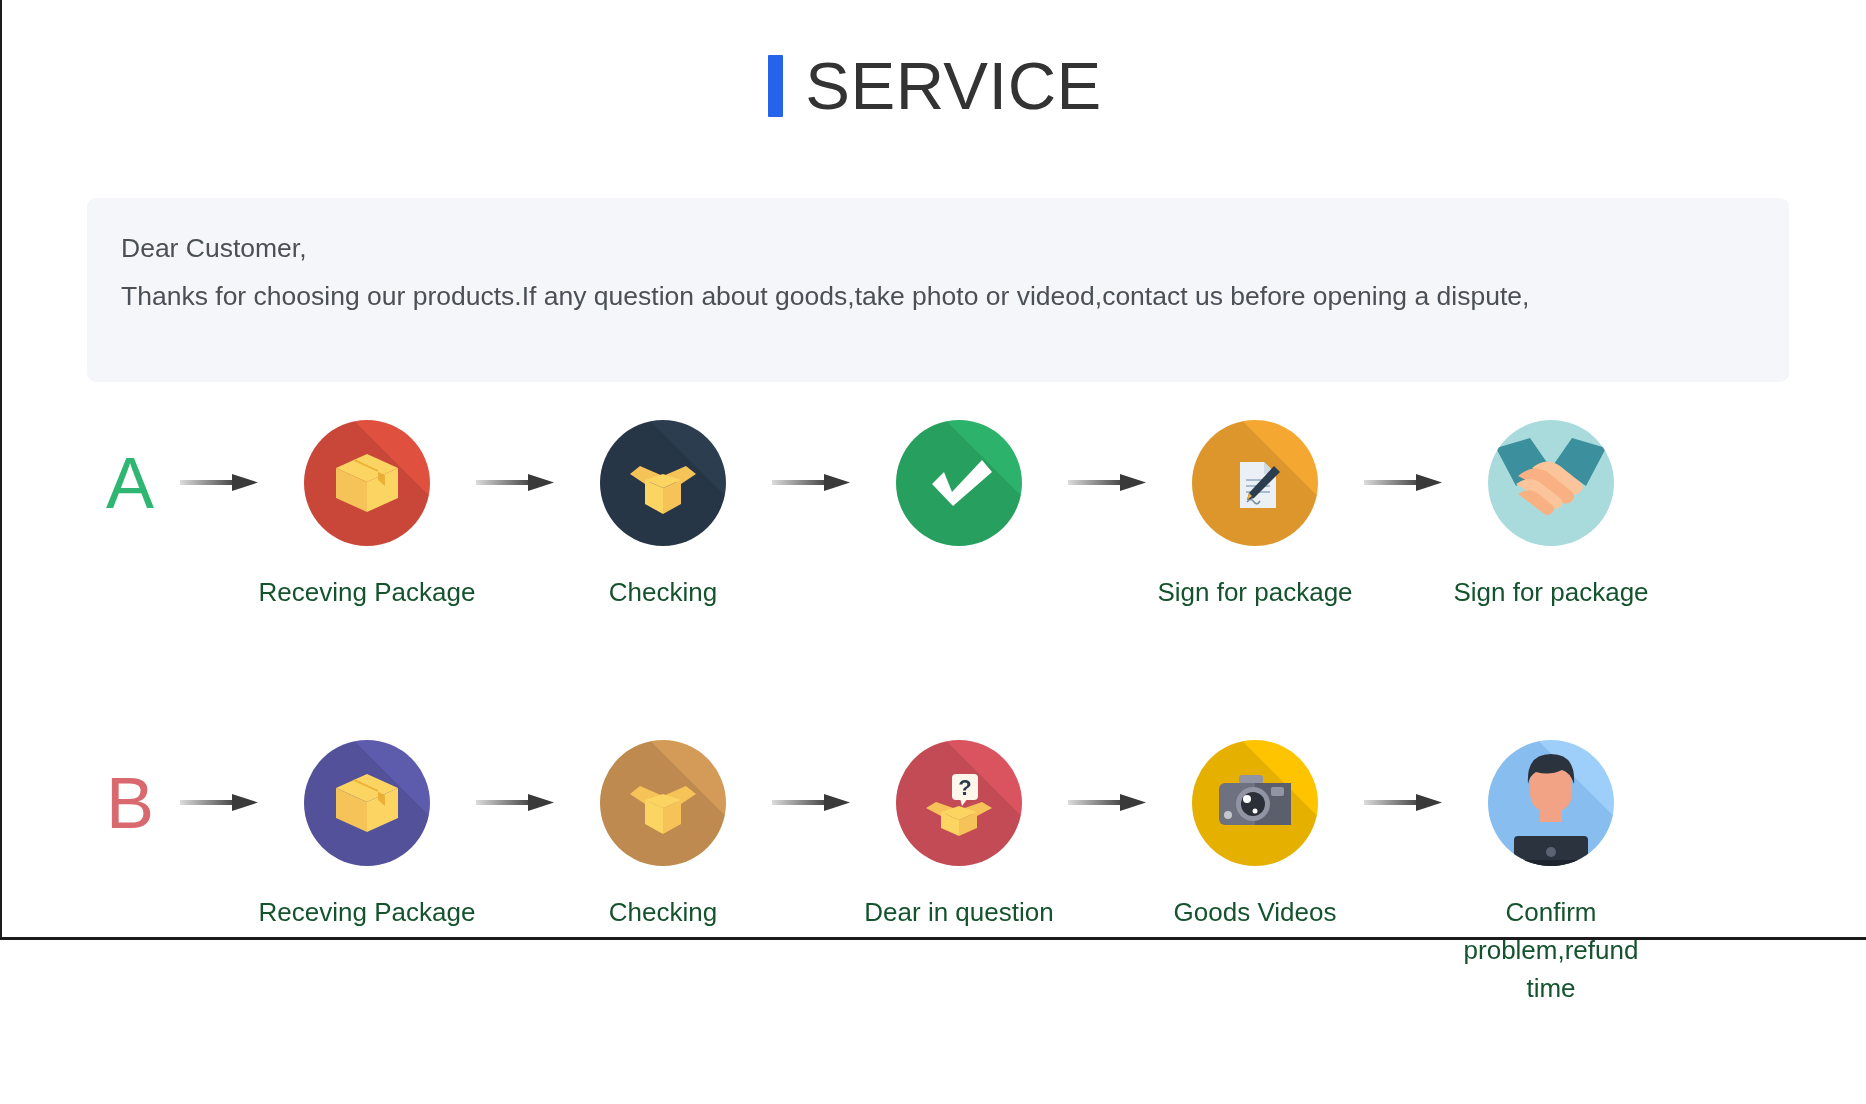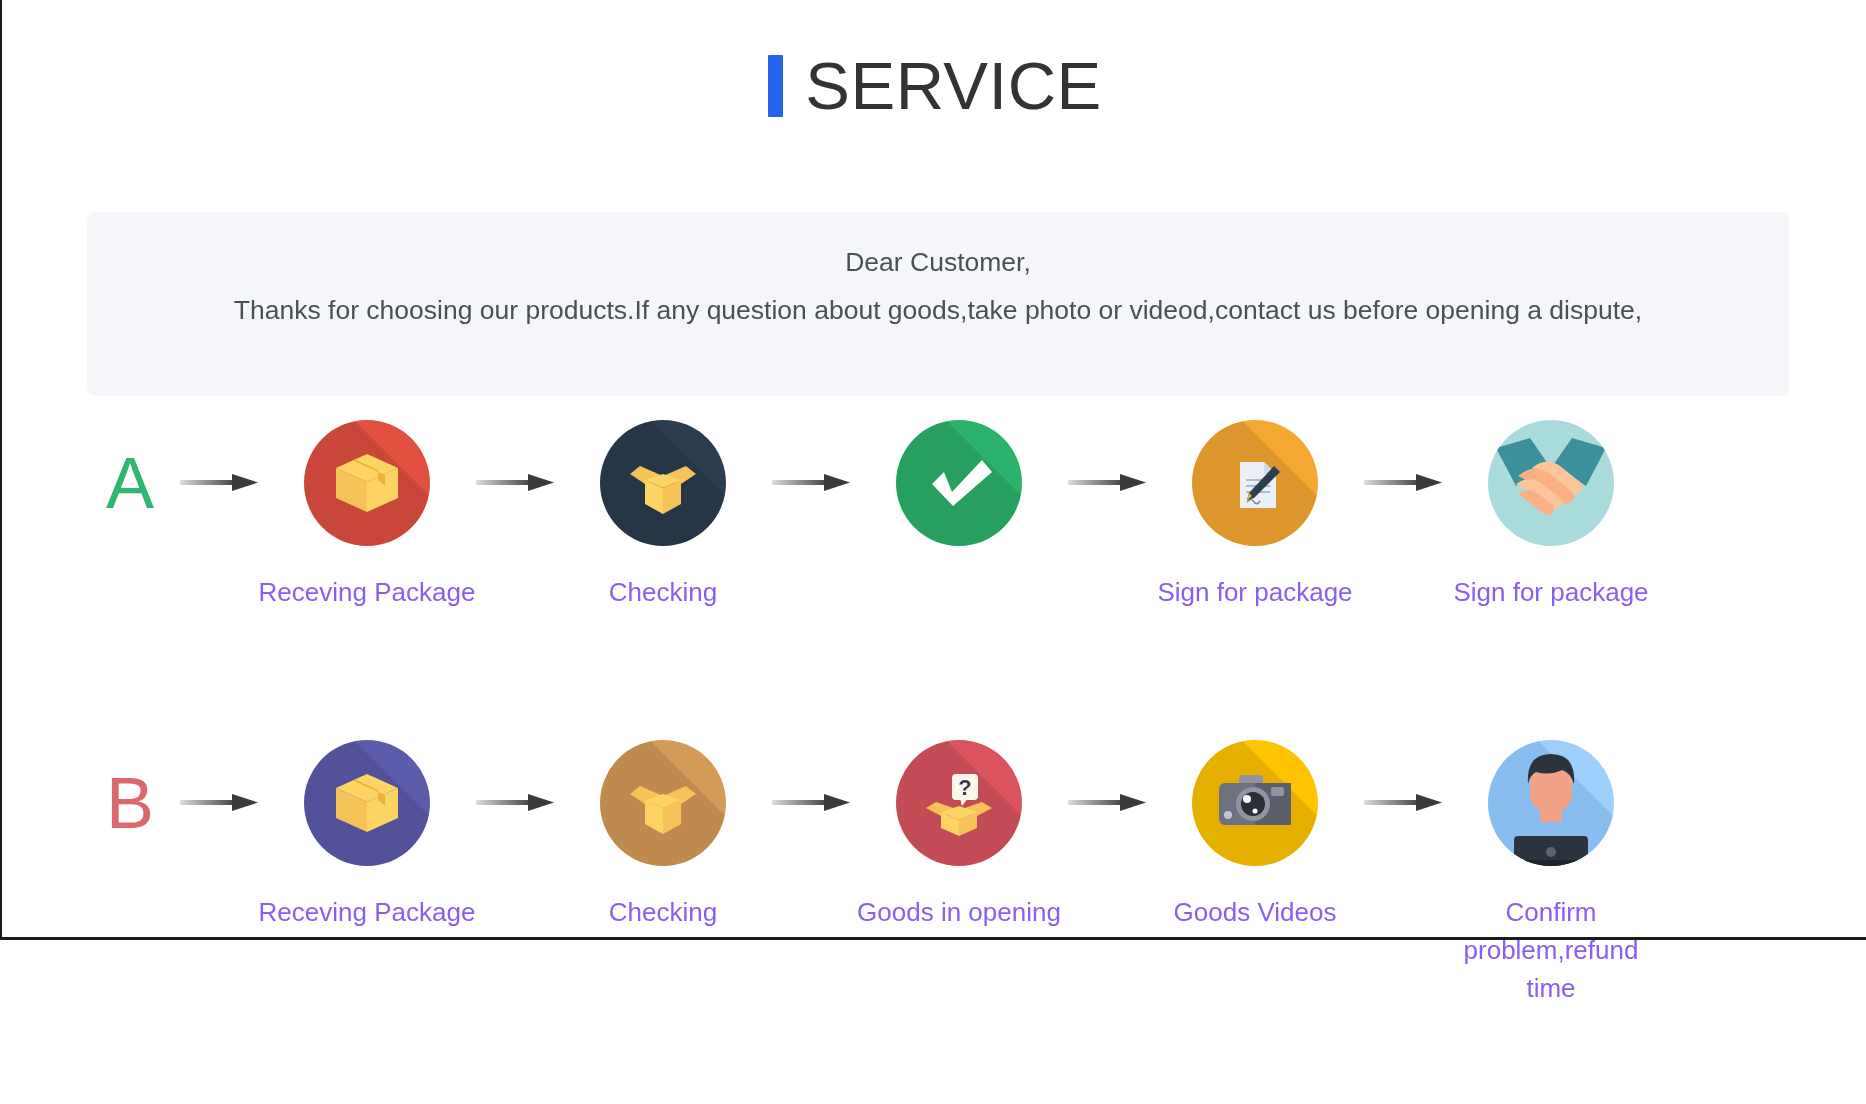--- a/index.html
+++ b/index.html
@@ -48,28 +48,27 @@
     color: #333333;
     letter-spacing: 0.5px;
     line-height: 1;
     font-weight: 400;
   }
 
   
   .info-box {
     position: absolute;
     left: 85px;
-    top: 212px;
+    top: 198px;
     width: 1702px;
     height: 184px;
     box-sizing: border-box;
     background: #f4f6fa;
     border-radius: 9px;
     padding: 26px 34px 0 34px;
-    text-align: center;
   }
   .info-line {
     font-size: 26.5px;
     line-height: 48px;
     color: #4b5056;
     white-space: nowrap;
   }
 
   
   .flow-row {
@@ -115,21 +114,21 @@
     height: 126px;
     border-radius: 50%;
     position: relative;
     overflow: hidden;
     flex: 0 0 auto;
   }
   .step-label {
     margin-top: 27px;
     font-size: 26px;
     line-height: 38px;
-    color: #8b5cf6;
+    color: #14532d;
     text-align: center;
     width: 230px;
   }
 
   
   .shadow {
     position: absolute;
     right: -10%;
     bottom: -20%;
     width: 115%;
@@ -354,21 +353,21 @@
             <polygon points="38,32 46,32 40,40" fill="#fdf6ea"></polygon>
             <text x="43" y="29" font-size="22" font-family="'Liberation Sans',sans-serif" font-weight="bold" fill="#2b3d4f" text-anchor="middle">?</text>
             <polygon points="14,36 37,44 19,50 4,42" fill="#f6c358"></polygon>
             <polygon points="60,36 37,44 55,50 70,42" fill="#f6c358"></polygon>
             <polygon points="19,46 37,54 37,70 19,62" fill="#fcd462"></polygon>
             <polygon points="55,46 37,54 37,70 55,62" fill="#f6c358"></polygon>
             <polygon points="19,46 37,40 55,46 37,54" fill="#fcd462"></polygon>
           </svg>
         </div>
       </div>
-      <div class="step-label">Goods in opening</div>
+      <div class="step-label">Dear in question</div>
     </div>
 
     <div class="arrow">
       <svg width="78" height="26" viewBox="0 0 78 26">
         <rect x="0" y="10" width="58" height="5" fill="url(#ag1)"></rect>
         <polygon points="52,4 78,12.5 52,21" fill="#3a3a3a"></polygon>
       </svg>
     </div>
 
     <div class="step">

